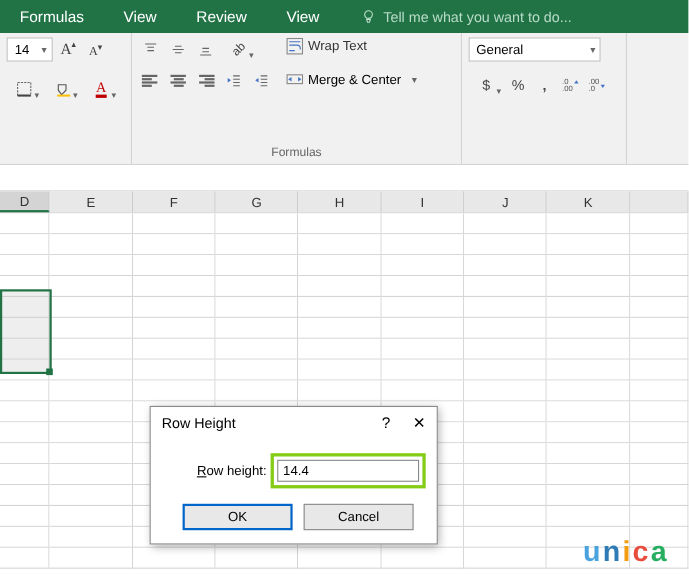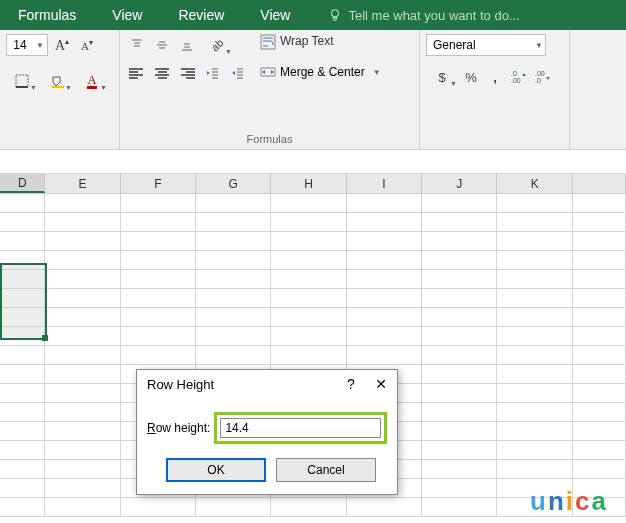--- a/index.html
+++ b/index.html
@@ -57,21 +57,21 @@
 .grid-cell { border-right: 1px solid #d4d4d4; border-bottom: 1px solid #d4d4d4; background: #fff; }
 
 .sel-range { position: absolute; left: 0; top: 89px; width: 47px; height: 77px; border: 2px solid #217346; background: rgba(200,200,200,0.3); }
 .sel-range .handle { position: absolute; right: -3px; bottom: -3px; width: 6px; height: 6px; background: #217346; }
 
 
 .dialog { position: absolute; left: 136px; top: 369px; width: 262px; background: #fff; border: 1px solid #888; box-shadow: 2px 2px 8px rgba(0,0,0,0.3); }
 .dialog .titlebar { height: 28px; display: flex; align-items: center; justify-content: space-between; padding: 0 6px 0 10px; font-size: 13px; }
 .dialog .titlebar .ctrls { display: flex; gap: 10px; align-items: center; }
 .dialog .titlebar .ctrls span { width: 20px; text-align: center; cursor: pointer; font-size: 14px; }
-.dialog .body { padding: 14px 10px 6px 10px; display: flex; align-items: center; gap: 4px; }
+.dialog .body { padding: 14px 10px 6px 10px; display: flex; align-items: center; gap: 4px; margin-left: 32px; }
 .dialog .body .lbl { font-size: 12px; }
 .dialog .body .lbl .ul { text-decoration: underline; }
 .dialog .body .input-wrap { border: 3px solid #84cc16; padding: 3px; flex: 1; }
 .dialog .body input { width: 100%; border: 1px solid #888; height: 20px; padding: 0 4px; font-size: 12px; }
 .dialog .buttons { display: flex; gap: 10px; padding: 8px 2px 12px 10px; justify-content: center; }
 .dialog .buttons button { width: 100px; height: 24px; border: 1px solid #888; background: #e8e8e8; font-size: 12px; cursor: pointer; }
 .dialog .buttons button.primary { border: 2px solid #0066cc; }
 
 .watermark { position: absolute; right: 18px; bottom: 6px; font-size: 26px; font-weight: bold; letter-spacing: 2px; }
 .watermark .c1 { color: #4aa3df; }

